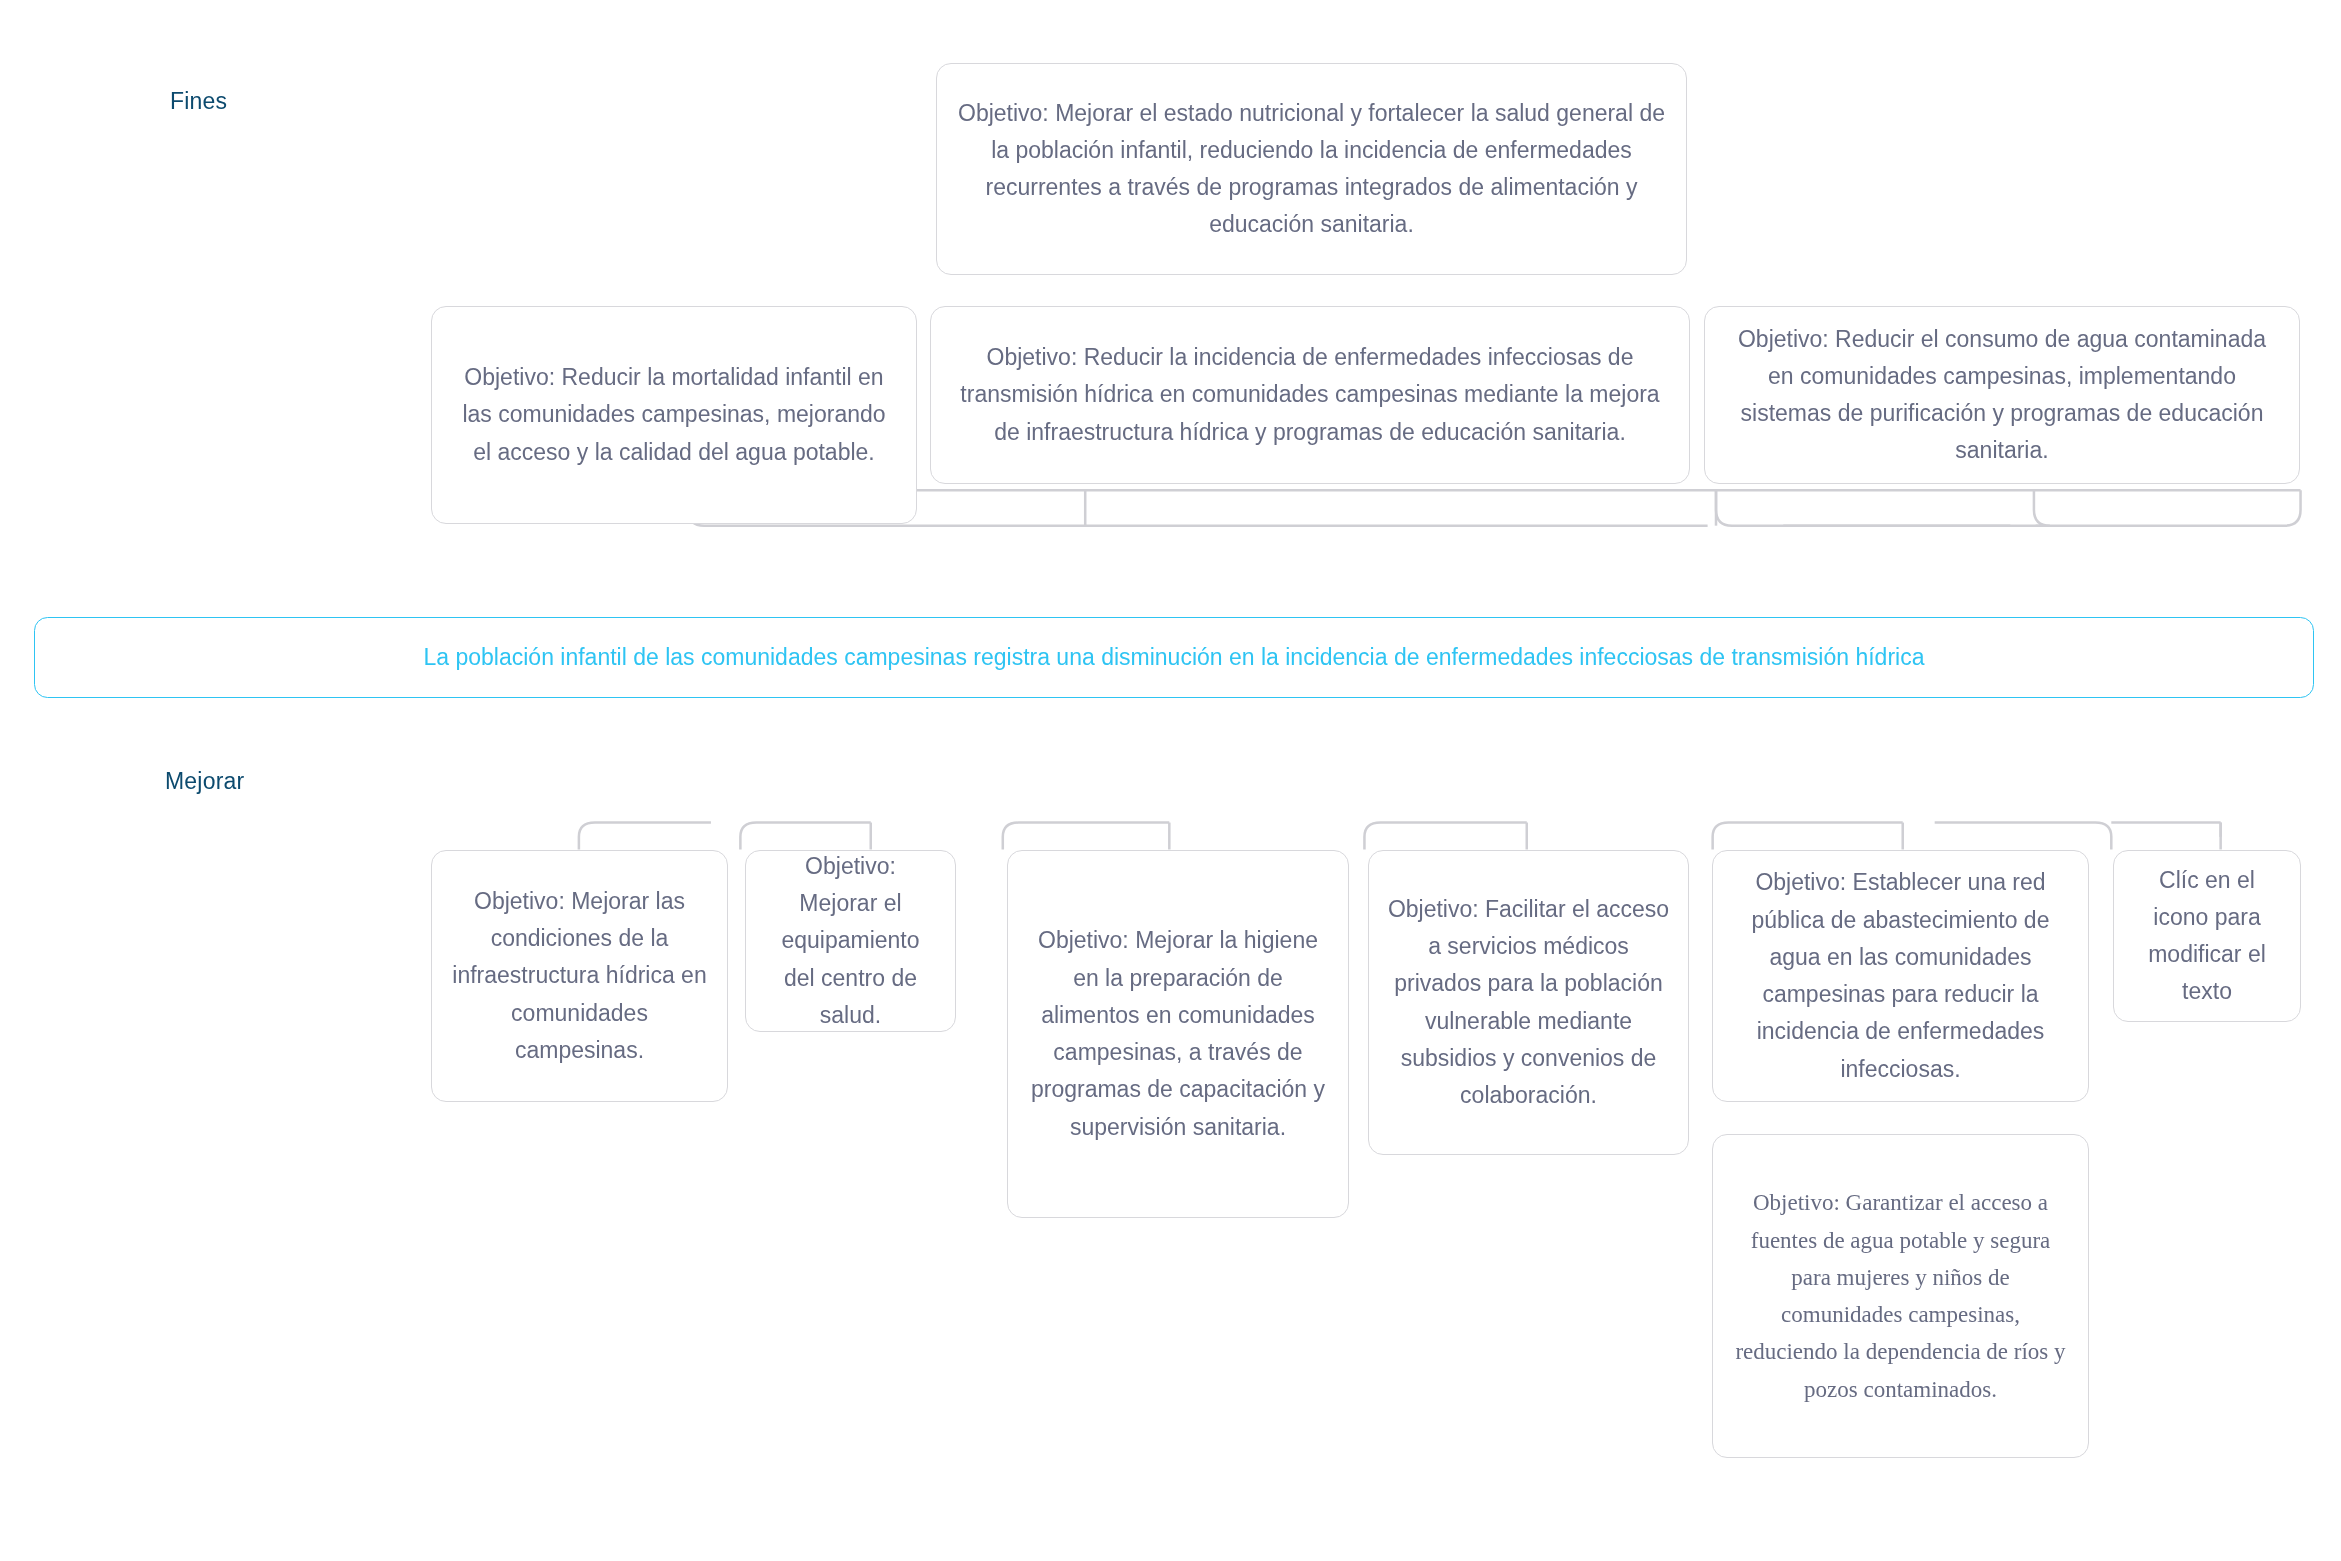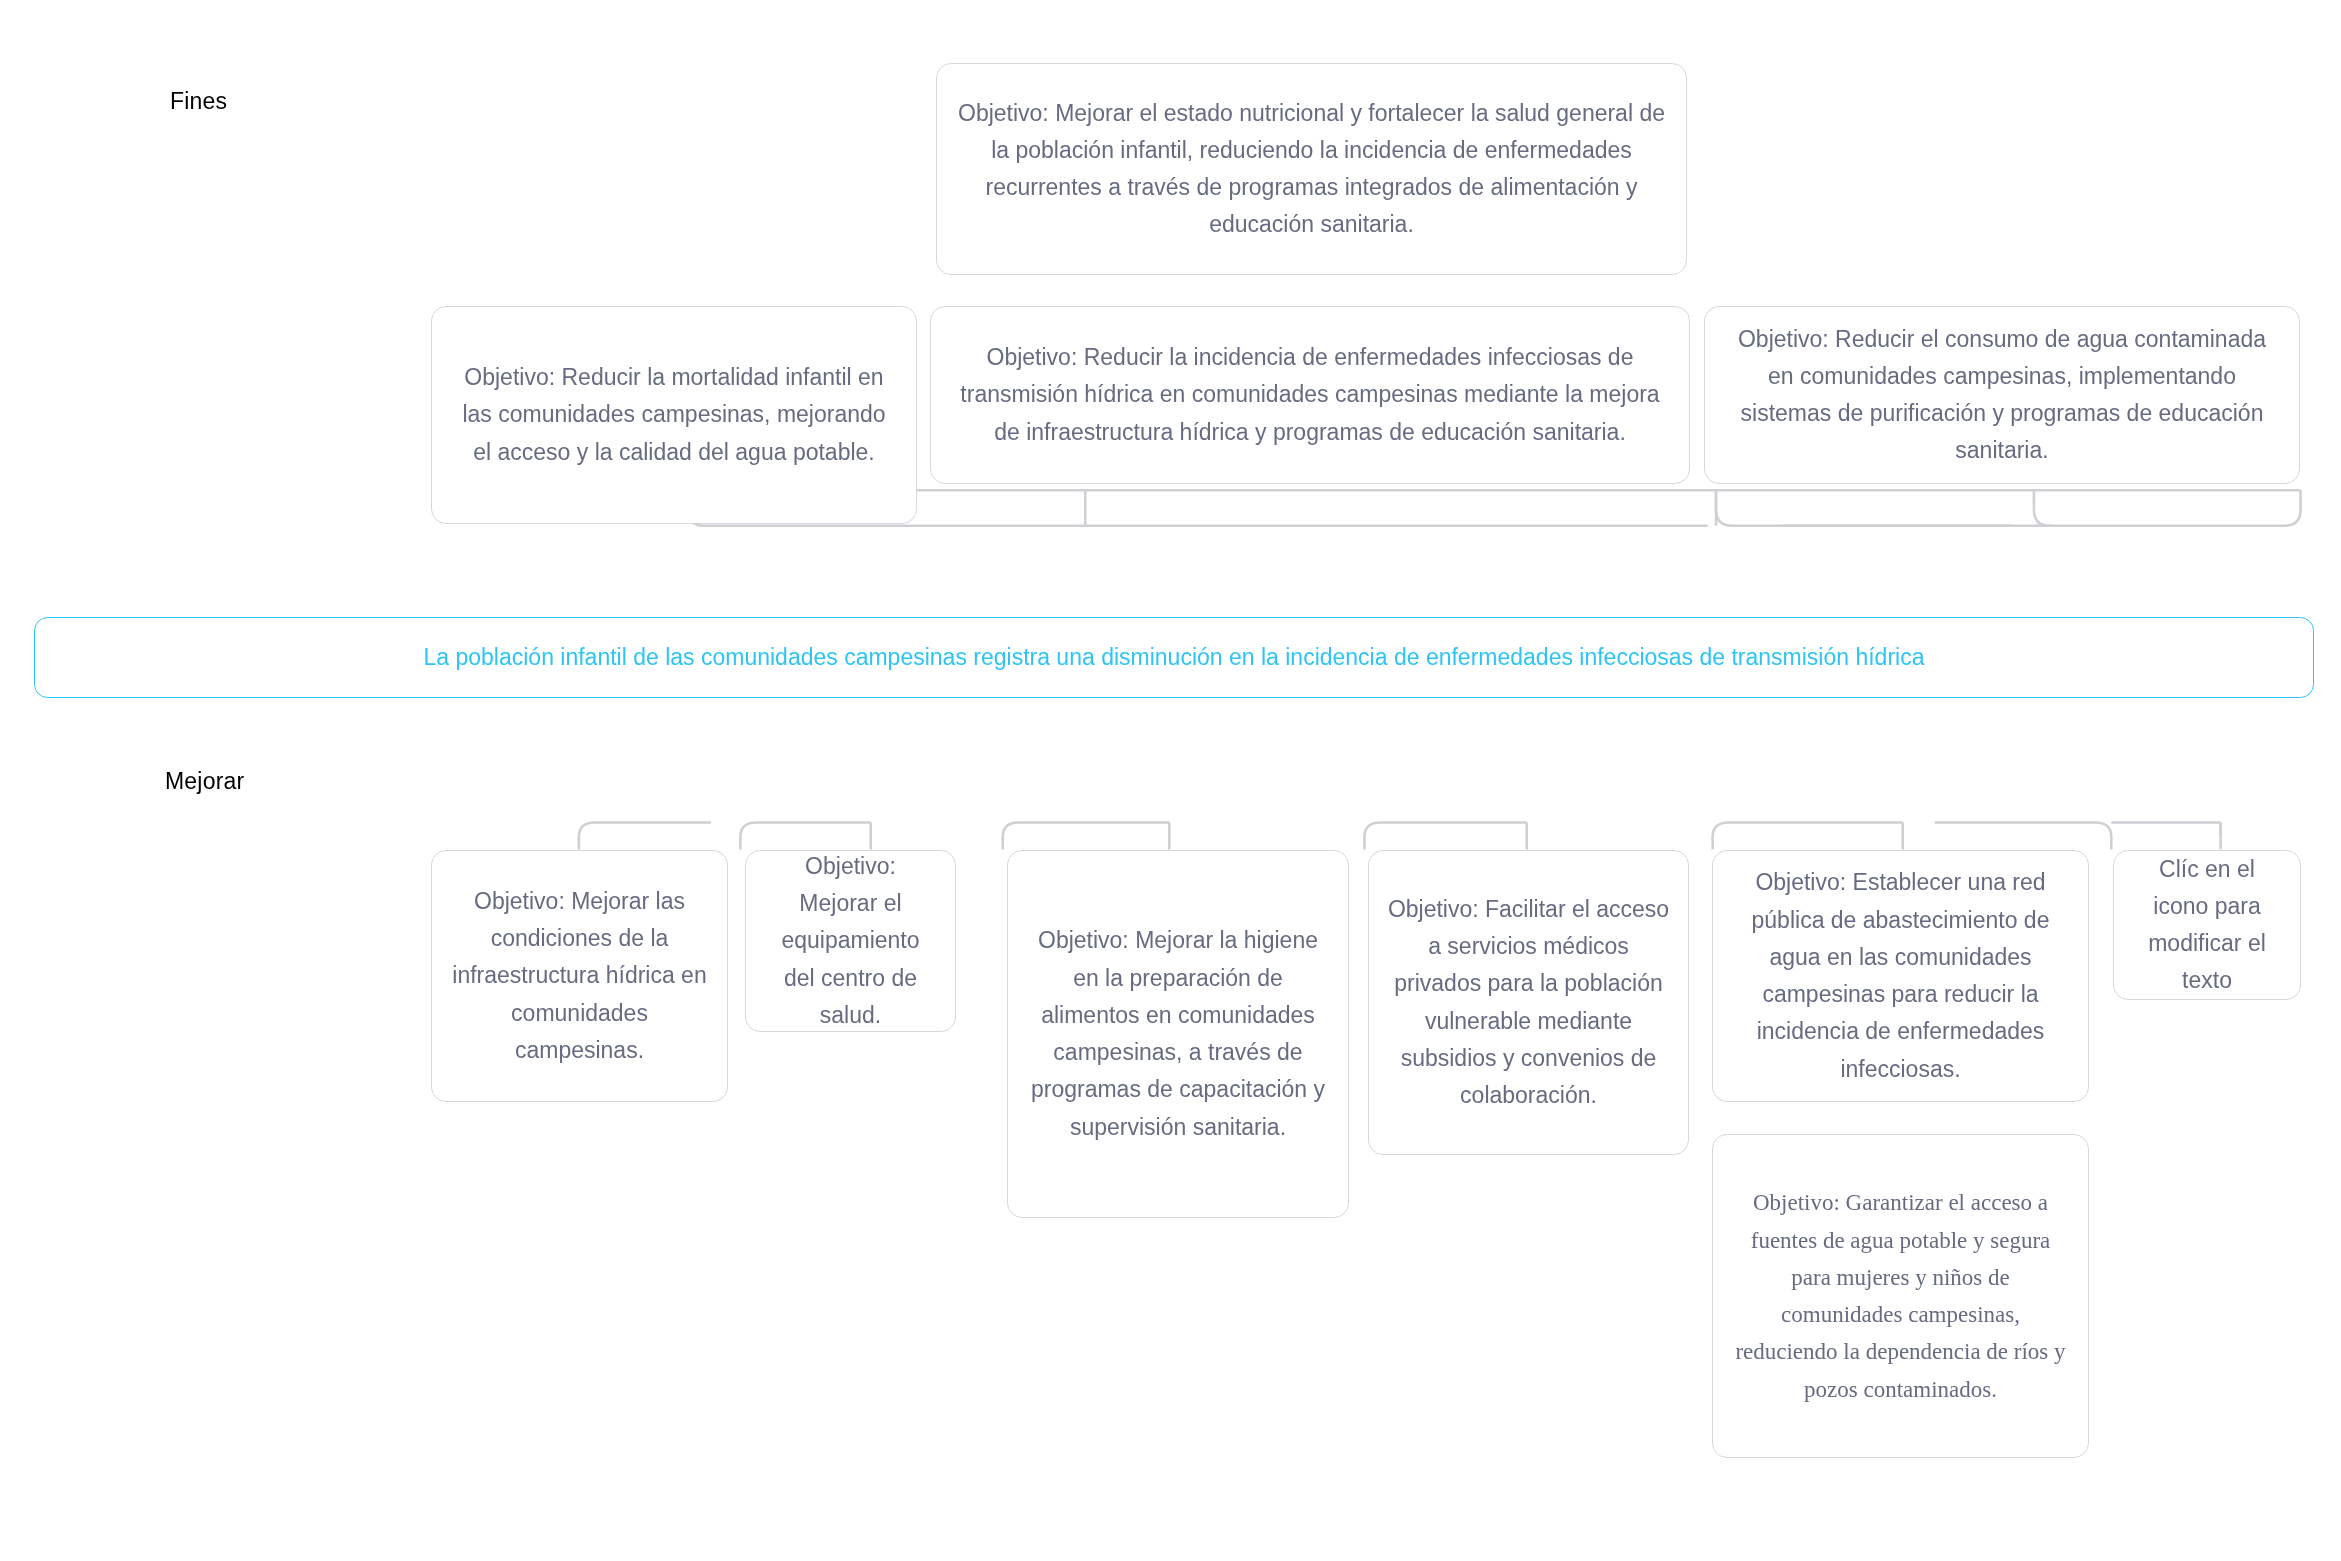--- a/index.html
+++ b/index.html
@@ -16,21 +16,21 @@
   }
 
   .canvas {
     position: absolute;
     inset: 0;
   }
 
   .section-label {
     position: absolute;
     font-size: 23px;
-    color: #000000;
+    color: #0c4a6e;
     letter-spacing: 0.2px;
     white-space: nowrap;
   }
 
   .node {
     position: absolute;
     box-sizing: border-box;
     border: 1.7px solid #d8d8dc;
     border-radius: 15px;
     background: #ffffff;
@@ -150,21 +150,21 @@
   </div>
 
   <div class="node" style="left:1368px; top:850px; width:321px; height:305px;">
     <span class="node-text">Objetivo: Facilitar el acceso a servicios médicos privados para la población vulnerable mediante subsidios y convenios de colaboración.</span>
   </div>
 
   <div class="node" style="left:1712px; top:850px; width:377px; height:252px;">
     <span class="node-text">Objetivo: Establecer una red pública de abastecimiento de agua en las comunidades campesinas para reducir la incidencia de enfermedades infecciosas.</span>
   </div>
 
-  <div class="node" style="left:2113px; top:850px; width:188px; height:150px;">
+  <div class="node" style="left:2113px; top:850px; width:188px; height:172px;">
     <span class="node-text">Clíc en el icono para modificar el texto</span>
   </div>
 
   <div class="node" style="left:1712px; top:1134px; width:377px; height:324px;font-family:Liberation Serif, serif;">
     <span class="node-text">Objetivo: Garantizar el acceso a fuentes de agua potable y segura para mujeres y niños de comunidades campesinas, reduciendo la dependencia de ríos y pozos contaminados.</span>
   </div>
 
 </div>
 
 

